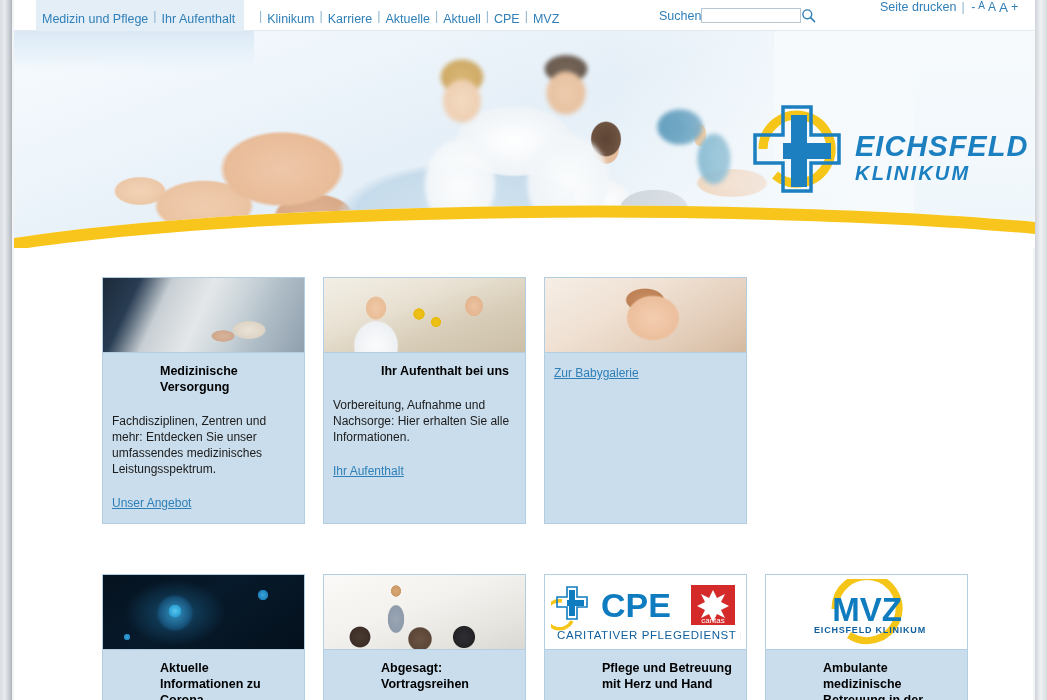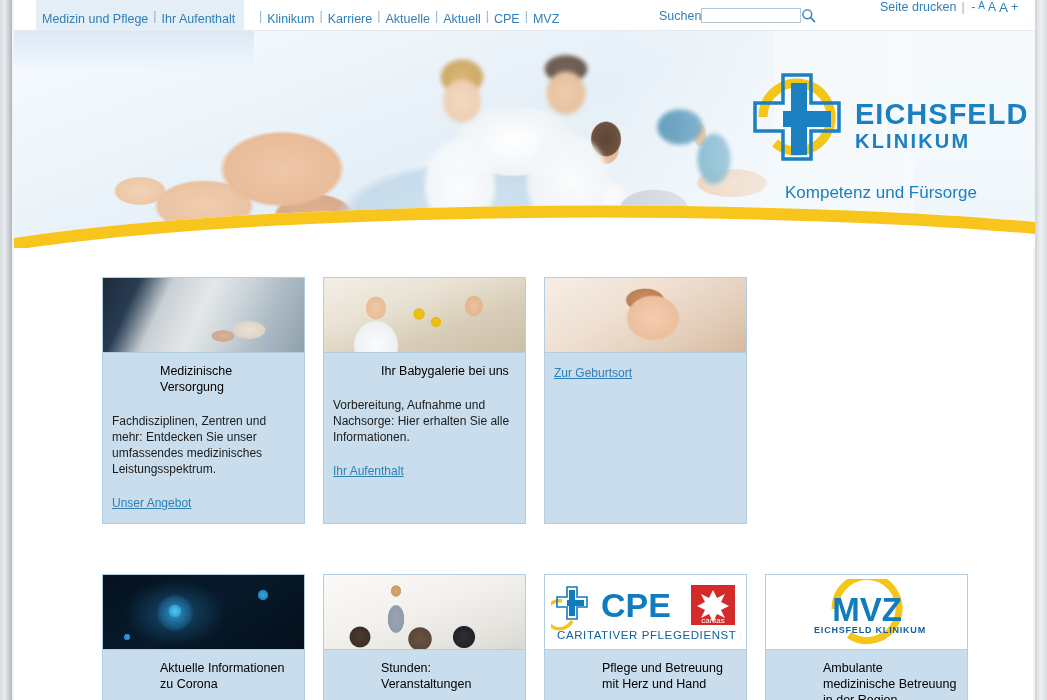--- a/index.html
+++ b/index.html
@@ -132,21 +132,21 @@
       radial-gradient(ellipse 34px 22px at 182px 20px, #6d5b4c 0%, #5f4e41 60%, transparent 65%),
       radial-gradient(ellipse 56px 66px at 184px 134px, #fdfefe 0%, #f2f6f9 70%, transparent 76%),
       radial-gradient(ellipse 36px 28px at 296px 78px, #2f7fa8 0%, #3b86ad 60%, transparent 66%),
       radial-gradient(ellipse 26px 40px at 330px 110px, #55a0c0 0%, #4b96b8 60%, transparent 66%);
     filter: blur(2.2px);
     opacity: .92;
   }
 
   
   .logo-wrap {
-    position: absolute; right: 38px; top: 36px; width: 250px; height: 150px;
+    position: absolute; right: 38px; top: 68px; width: 250px; height: 150px; font-style: italic;
   }
   .logo-mark { position: absolute; left: 0; top: 0; }
   .logo-text {
     position: absolute; left: 108px; top: 32px;
     color: #1b7fc0;
     font-weight: bold; letter-spacing: 1px;
   }
   .logo-t1 { font-size: 29px; line-height: 30px; }
   .logo-t2 { font-size: 20px; line-height: 24px; letter-spacing: 2.2px; }
   .logo-claim {
@@ -169,21 +169,21 @@
     display: flex; flex-direction: column;
     cursor: pointer;
   }
   .card-thumb {
     width: 100%; height: 75px; display: block;
     background-size: cover; background-position: center;
     border-bottom: 1px solid #b3cde1;
   }
   .card-body { padding: 10px 9px 12px 9px; }
   .card-title {
-    font-size: 12.5px; font-weight: normal; color: #000000;
+    font-size: 12.5px; font-weight: bold; color: #000000;
     line-height: 16px; margin-bottom: 18px; padding-left: 48px;
   }
   .card-text {
     font-size: 12px; color: #1b1b1b; line-height: 16px; margin-bottom: 16px;
   }
   .card-link {
     font-size: 12px; color: #2f7fb8; text-decoration: underline; cursor: pointer;
   }
   .row2 { margin-top: 50px; }
 
@@ -335,49 +335,49 @@
         <div class="card-body">
           <div class="card-title">Medizinische Versorgung</div>
           <div class="card-text">Fachdisziplinen, Zentren und mehr: Entdecken Sie unser umfassendes medizinisches Leistungsspektrum.</div>
           <a class="card-link">Unser Angebot</a>
         </div>
       </div>
 
       <div class="card">
         <div class="card-thumb t-flowers"></div>
         <div class="card-body">
-          <div class="card-title">Ihr Babygalerie bei uns</div>
+          <div class="card-title">Ihr Aufenthalt bei uns</div>
           <div class="card-text">Vorbereitung, Aufnahme und Nachsorge: Hier erhalten Sie alle Informationen.</div>
           <a class="card-link">Ihr Aufenthalt</a>
         </div>
       </div>
 
 
       <div class="card">
         <div class="card-thumb t-baby"></div>
         <div class="card-body">
-          <a class="card-link">Zur Geburtsort</a>
+          <a class="card-link">Zur Babygalerie</a>
         </div>
       </div>
     </div>
 
     <div class="card-row row2">
 
       <div class="card">
         <div class="card-thumb t-virus"></div>
         <div class="card-body">
           <div class="card-title">Aktuelle Informationen zu Corona</div>
 
         </div>
       </div>
 
       <div class="card">
         <div class="card-thumb t-talk"></div>
         <div class="card-body">
-          <div class="card-title">Stunden: Veranstaltungen</div>
+          <div class="card-title">Abgesagt: Vortragsreihen</div>
           <div class="card-text">Aktuell sind alle Vortragsreihen, Veranstaltungen und Gottesdienste</div>
         </div>
       </div>
 
       <div class="card">
         <div class="card-thumb logo-card">
           <svg class="cpe-wrap" width="190" height="66" viewBox="0 0 190 66">
             <path d="M22 14 m-11 0 a14 14 0 1 0 10 20" fill="none" stroke="#f5c518" stroke-width="3.5" transform="translate(0,8)"></path>
             <path d="M16 8 H26 V18 H36 V28 H26 V40 H16 V28 H6 V18 H16 Z" fill="none" stroke="#0f7cc0" stroke-width="1.6"></path>
             <path d="M18 11 H24 V21 H33 V27 H24 V37 H18 V27 H16 V21 H18 Z" fill="#0f7cc0"></path>

